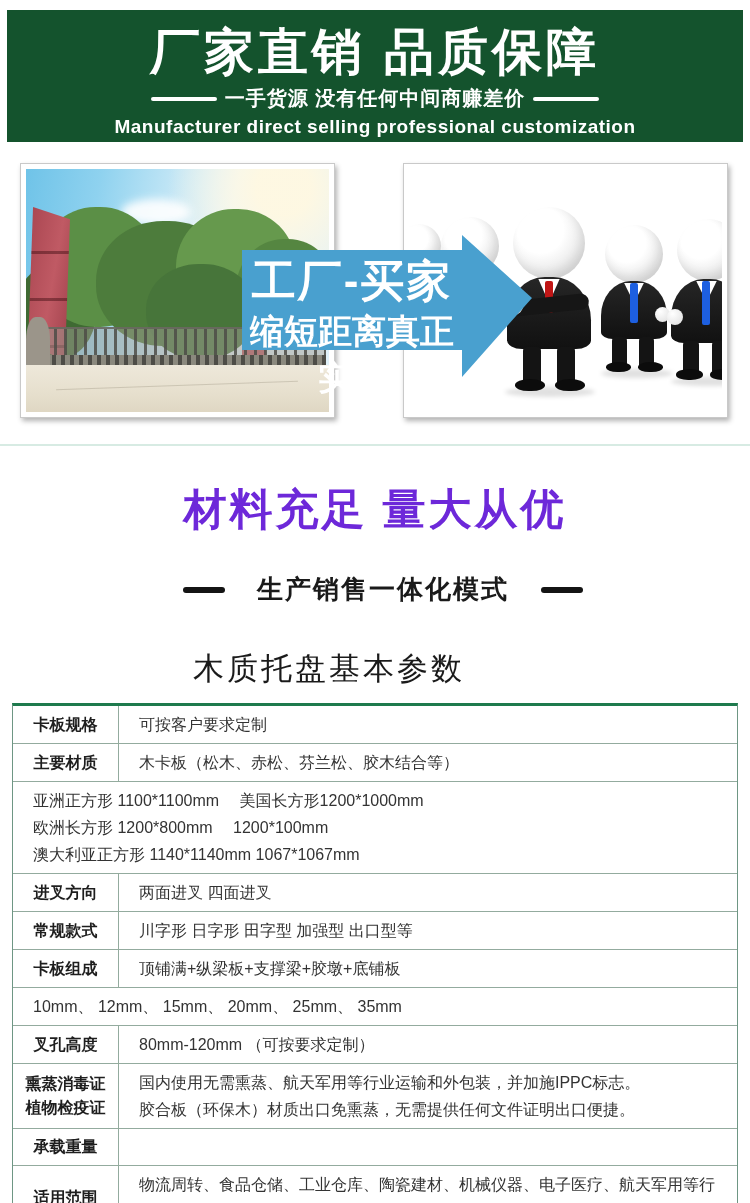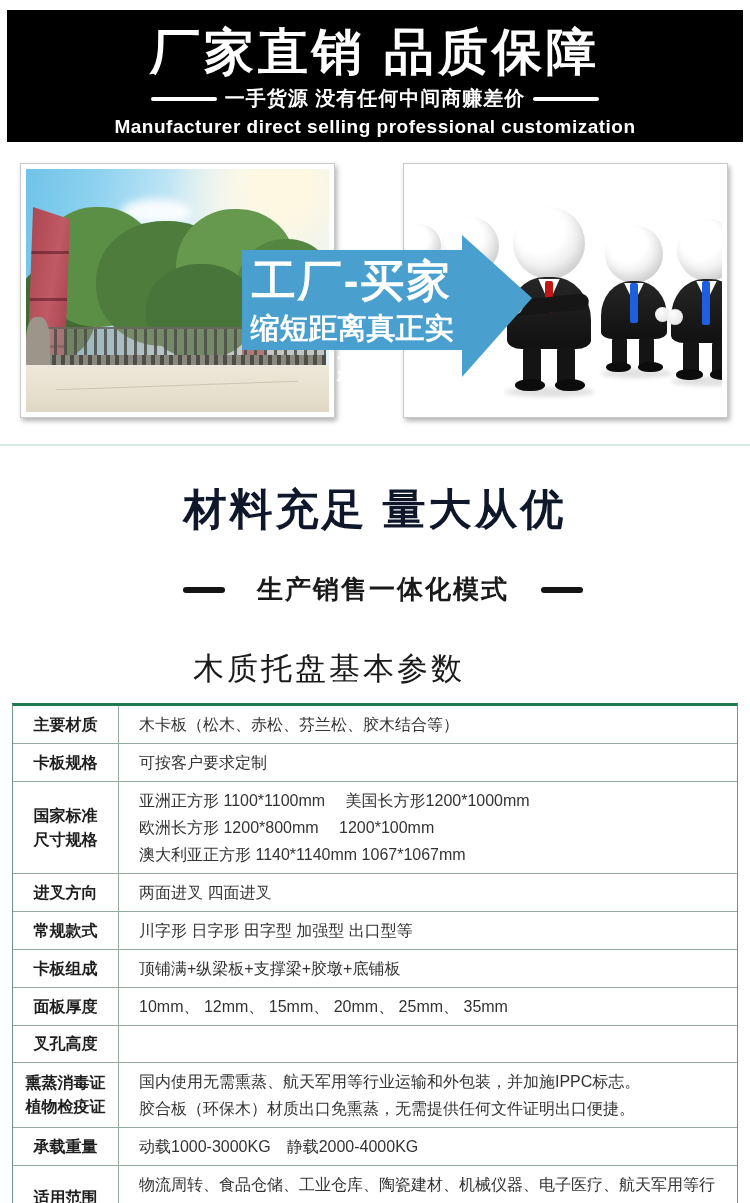--- a/index.html
+++ b/index.html
@@ -56,21 +56,21 @@
   .fig-tie{position:absolute;border-radius:2px;}
   .fig-arm{position:absolute;background:#161616;border-radius:10px;}
   .fig-fist{position:absolute;background:radial-gradient(circle at 35% 30%,#fff,#ddd);border-radius:50%;}
   .fig-leg{position:absolute;background:#141414;border-radius:4px 4px 2px 2px;}
   .fig-foot{position:absolute;background:#0c0c0c;border-radius:50% 50% 45% 45%;}
   .shadow{position:absolute;background:rgba(0,0,0,.12);border-radius:50%;filter:blur(2px);}
 
   
   .ribbon-svg{position:absolute;left:235px;top:228px;width:304px;height:154px;z-index:5;}
   .ribbon-title{position:absolute;left:244px;top:252px;width:216px;z-index:6;text-align:center;color:#fff;font-size:44px;font-weight:800;letter-spacing:2px;}
-  .ribbon-sub{position:absolute;left:238px;top:309px;width:228px;z-index:6;text-align:center;color:#fff;font-size:29px;font-weight:700;}
+  .ribbon-sub{position:absolute;left:238px;top:309px;width:228px;z-index:6;text-align:center;color:#fff;font-size:34px;font-weight:700;}
 
   
   .divider{position:absolute;left:0;top:444px;width:750px;height:2px;background:#d7ebe3;}
   .promo-headline{position:absolute;left:0;top:481px;width:750px;text-align:center;font-size:43px;font-weight:800;letter-spacing:3px;color:var(--lightgreen);}
   .tagline-row{position:absolute;left:0;top:572px;width:750px;display:flex;align-items:center;justify-content:center;gap:32px;padding-left:16px;}
   .tagline-dash{width:42px;height:6px;background:#141414;border-radius:3px;}
   .tagline-text{font-size:26px;font-weight:600;color:#1a1a1a;letter-spacing:2px;}
 
   
   .spec-title{position:absolute;left:0;top:648px;width:658px;text-align:center;font-size:31px;font-weight:500;color:#1a1a1a;letter-spacing:3px;}
@@ -78,21 +78,21 @@
   .t-row{display:flex;align-items:stretch;}
   .t-row + .t-row{border-top:1px solid var(--tgrid);}
   .t-label{flex:0 0 106px;display:flex;align-items:center;justify-content:center;text-align:center;font-size:16px;font-weight:700;color:#1e1e1e;white-space:pre-line;line-height:24px;padding:6px 4px;border-right:1px solid var(--tgrid);}
   .t-value{flex:1;display:flex;align-items:center;font-size:16px;color:#333;white-space:pre-line;line-height:27px;padding:5px 10px 5px 20px;}
 </style>
 </head>
 <body>
 
 <div id="stage">
 
-  <div class="banner" style="background: #000000;">
+  <div class="banner" style="background: #14532d;">
     <div class="banner-title">厂家直销 品质保障</div>
     <div class="banner-subrow">
       <span class="banner-line"></span>
       <span class="banner-sub">一手货源 没有任何中间商赚差价</span>
       <span class="banner-line"></span>
     </div>
     <div class="banner-sub-en">Manufacturer direct selling professional customization</div>
   </div>
 
   <div class="photo-frame left">
@@ -159,74 +159,71 @@
   </div>
 
   <svg class="ribbon-svg" viewBox="0 0 304 154">
     <polygon points="7,22 227,22 227,7 297,70 227,149 227,122 7,122" fill="#49a0cf"></polygon>
   </svg>
   <div class="ribbon-title">工厂-买家</div>
   <div class="ribbon-sub">缩短距离真正实惠</div>
 
   <div class="divider"></div>
 
-  <div class="promo-headline" style="color: #0f172a;">材料充足 量大从优</div>
+  <div class="promo-headline" style="color: #6d28d9;">材料充足 量大从优</div>
 
   <div class="tagline-row">
     <span class="tagline-dash"></span>
     <span class="tagline-text">生产销售一体化模式</span>
     <span class="tagline-dash"></span>
   </div>
 
   <div class="spec-title">木质托盘基本参数</div>
   <div class="spec-table">
     <div>
         <div class="t-row">
+          <div class="t-label">卡板规格</div>
+          <div class="t-value">可按客户要求定制</div>
+        </div>
+        <div class="t-row">
           <div class="t-label">主要材质</div>
           <div class="t-value">木卡板（松木、赤松、芬兰松、胶木结合等）</div>
         </div>
         <div class="t-row">
-          <div class="t-label">卡板规格</div>
-          <div class="t-value">可按客户要求定制</div>
-        </div>
-        <div class="t-row">
-          <div class="t-label">国家标准
-尺寸规格</div>
           <div class="t-value">亚洲正方形 1100*1100mm　 美国长方形1200*1000mm
 欧洲长方形 1200*800mm　 1200*100mm
 澳大利亚正方形 1140*1140mm  1067*1067mm</div>
         </div>
         <div class="t-row">
           <div class="t-label">进叉方向</div>
           <div class="t-value">两面进叉 四面进叉</div>
         </div>
         <div class="t-row">
           <div class="t-label">常规款式</div>
           <div class="t-value">川字形 日字形 田字型 加强型 出口型等</div>
         </div>
         <div class="t-row">
           <div class="t-label">卡板组成</div>
           <div class="t-value">顶铺满+纵梁板+支撑梁+胶墩+底铺板</div>
         </div>
         <div class="t-row">
-          <div class="t-label">面板厚度</div>
           <div class="t-value">10mm、 12mm、 15mm、 20mm、 25mm、 35mm</div>
         </div>
         <div class="t-row">
           <div class="t-label">叉孔高度</div>
+          <div class="t-value">80mm-120mm （可按要求定制）</div>
         </div>
         <div class="t-row">
           <div class="t-label">熏蒸消毒证
 植物检疫证</div>
           <div class="t-value">国内使用无需熏蒸、航天军用等行业运输和外包装，并加施IPPC标志。
 胶合板（环保木）材质出口免熏蒸，无需提供任何文件证明出口便捷。</div>
         </div>
         <div class="t-row">
           <div class="t-label">承载重量</div>
-          <div class="t-value">动载1000-3000KG　静载2000-4000KG</div>
         </div>
         <div class="t-row">
           <div class="t-label">适用范围</div>
           <div class="t-value">物流周转、食品仓储、工业仓库、陶瓷建材、机械仪器、电子医疗、航天军用等行业运输和外包装。</div>
         </div>
       </div>
   </div>
 
 </div>
 

